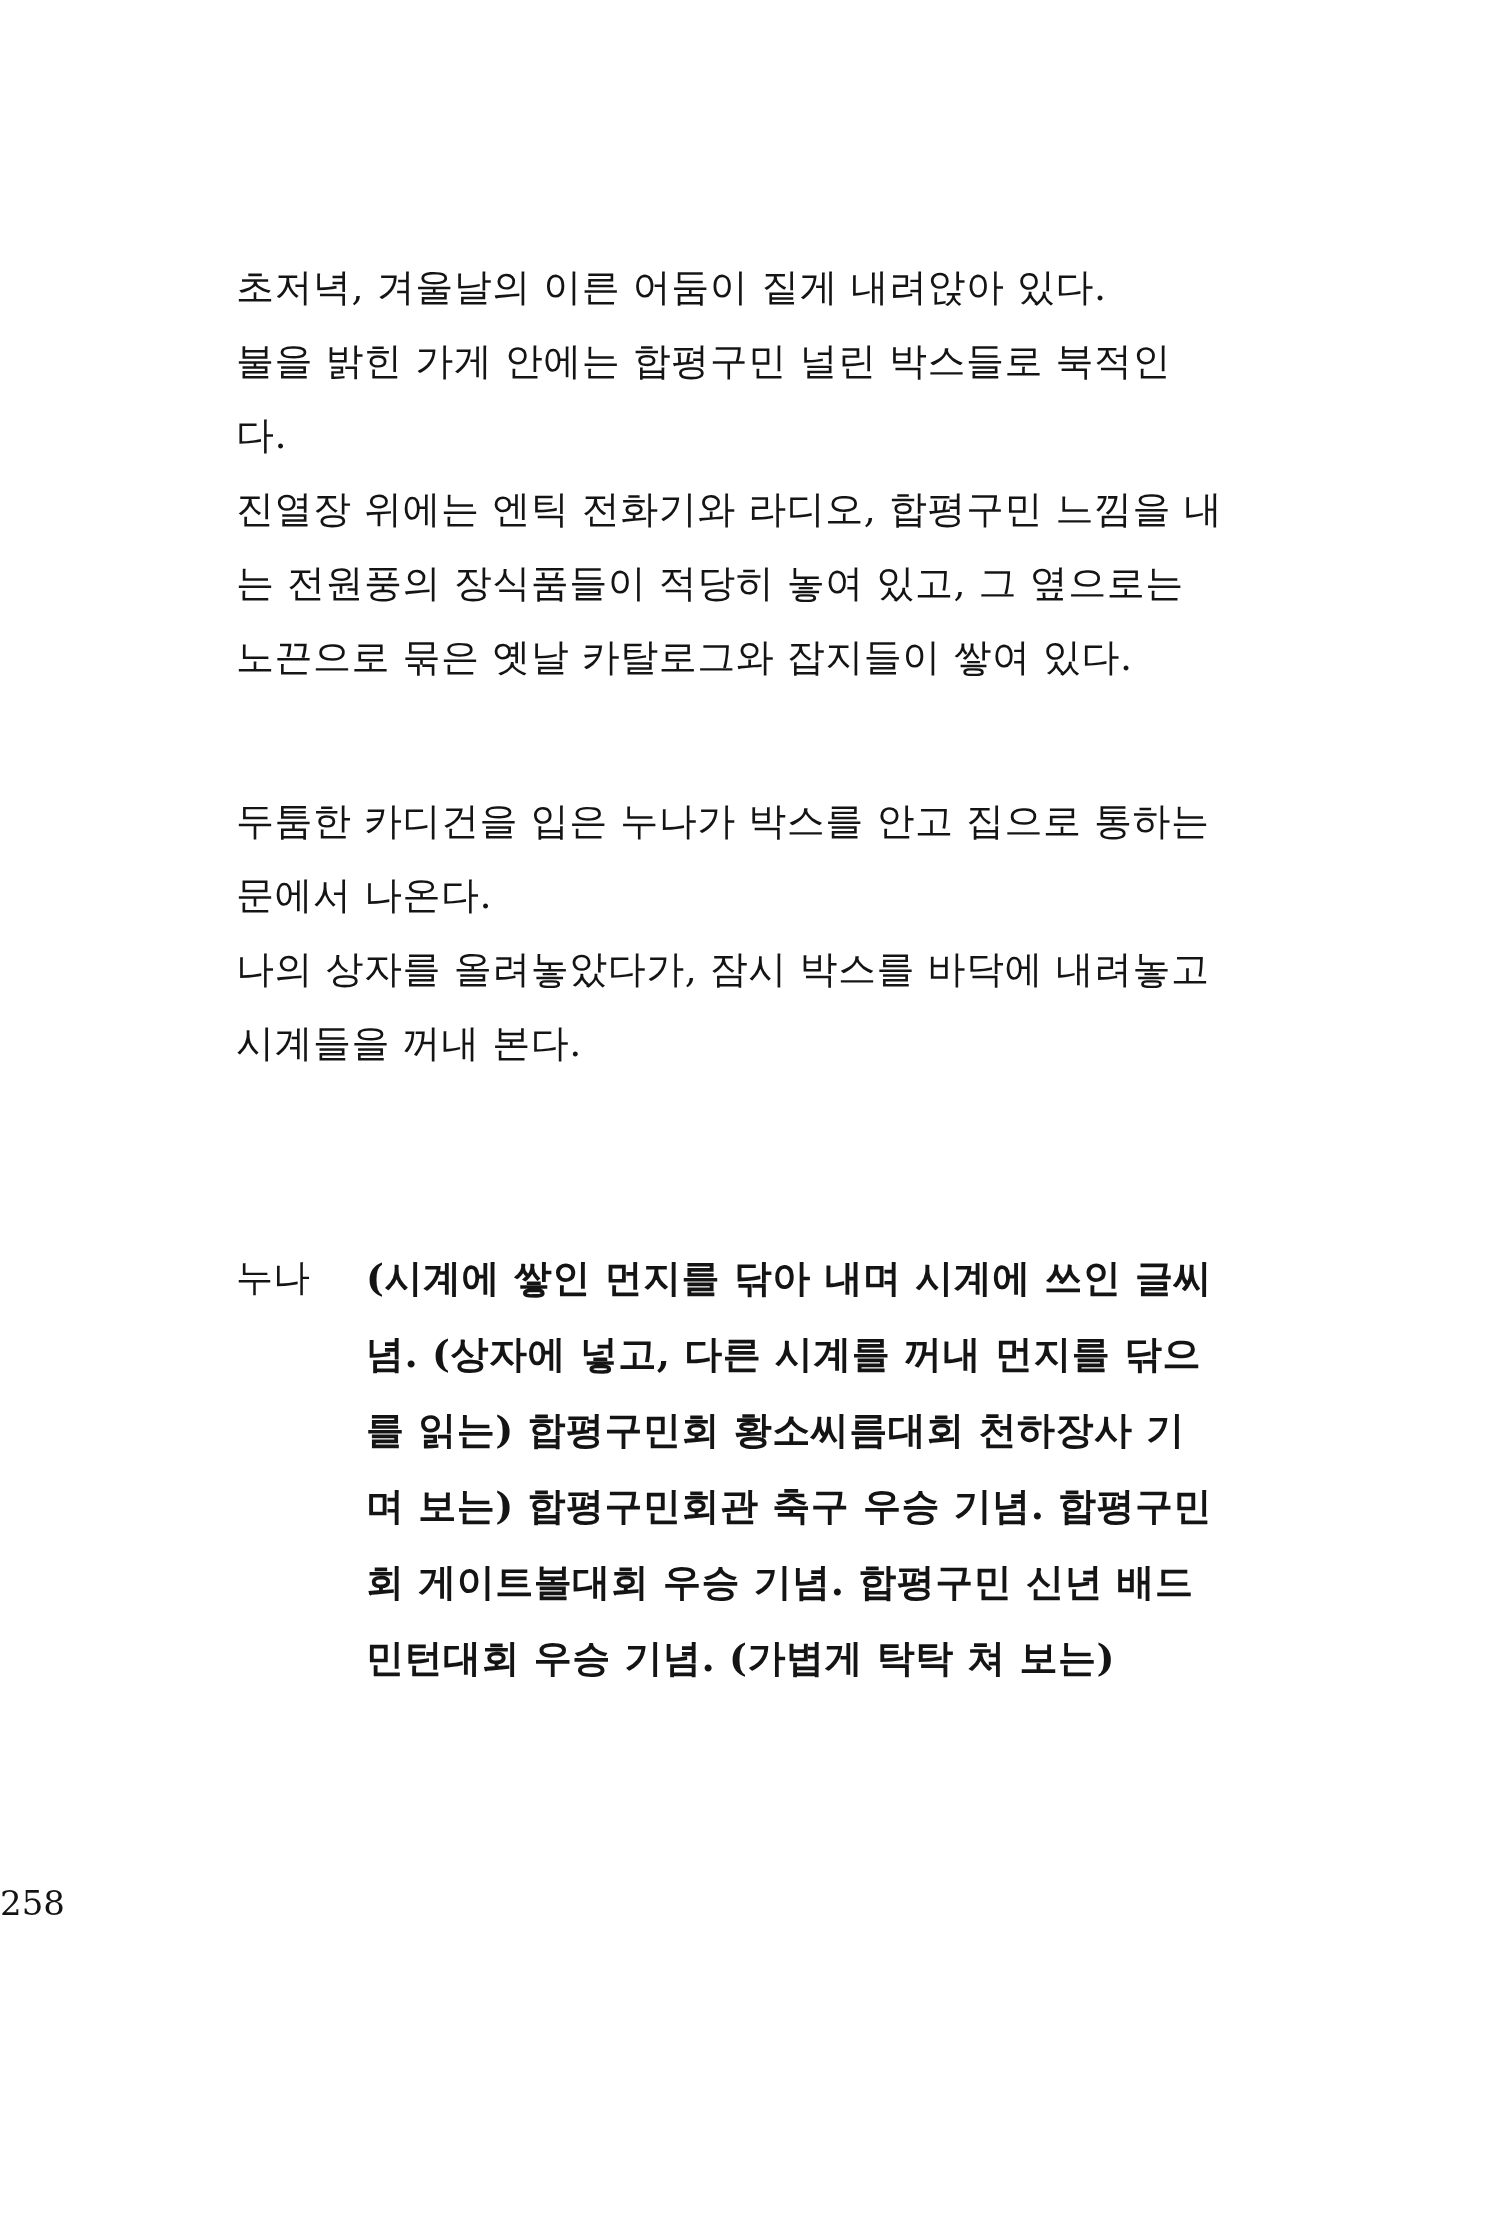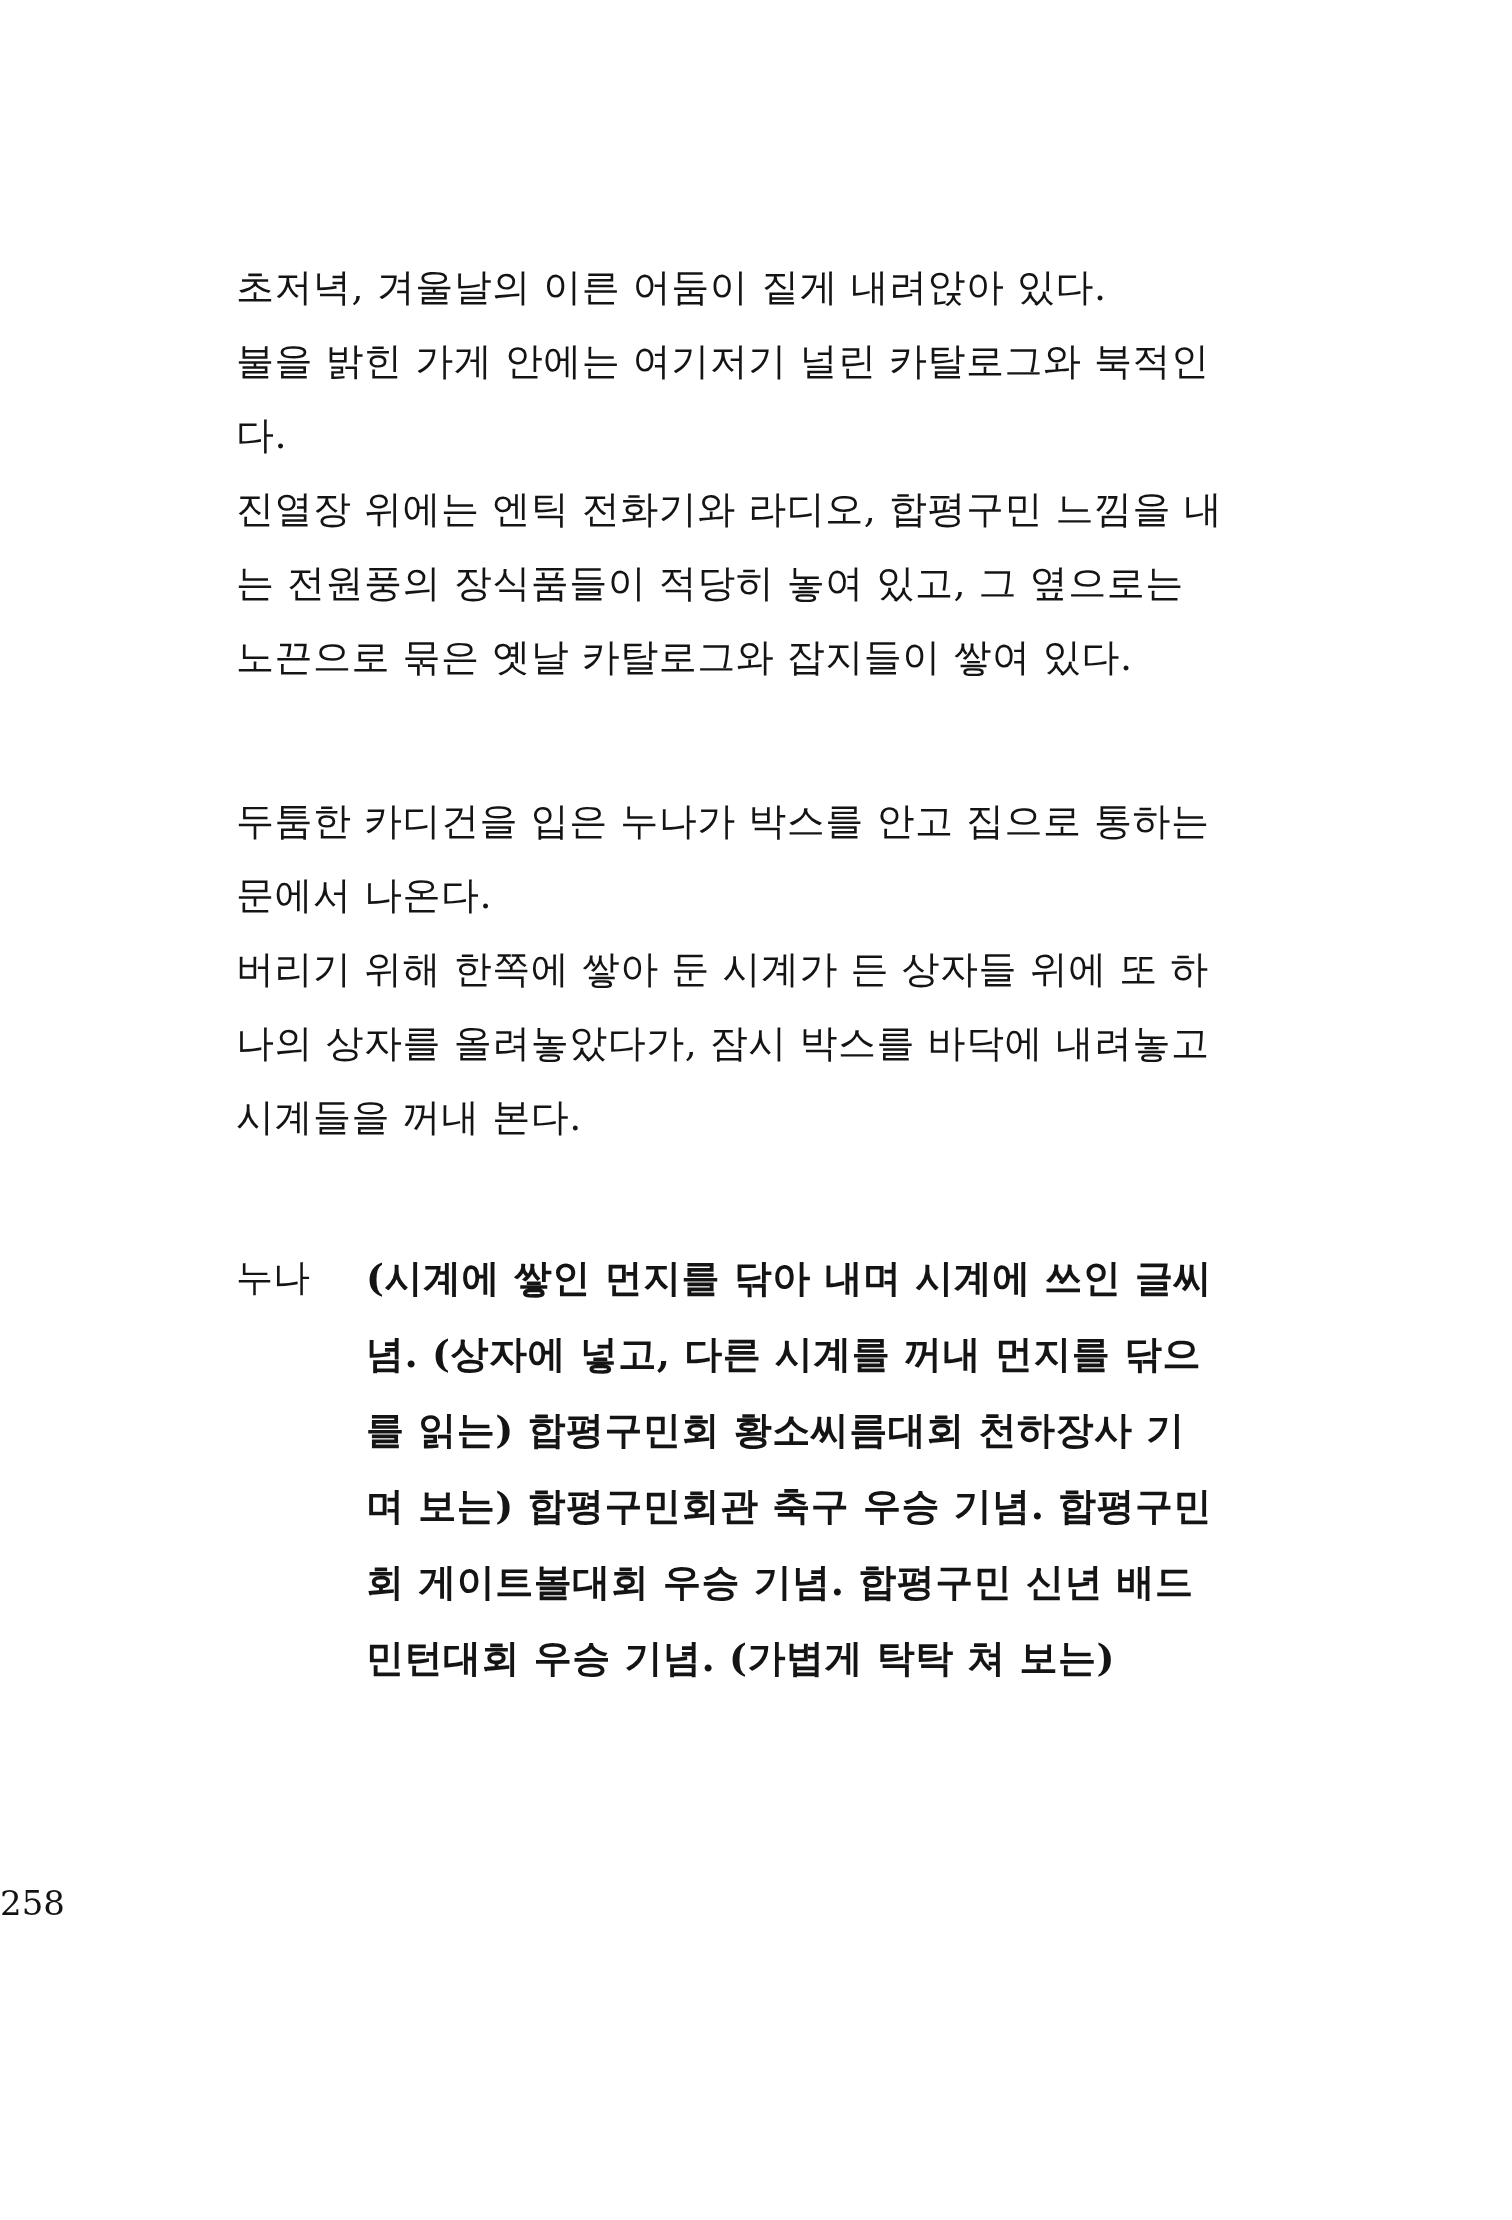--- a/index.html
+++ b/index.html
@@ -18,31 +18,30 @@
                  font-size:34px; line-height:50px; }
 </style>
 </head>
 <body>
 
 <div class="page">
 
   <div class="body-text">
     <div>
       <div class="line">초저녁, 겨울날의 이른 어둠이 짙게 내려앉아 있다.</div>
-      <div class="line">불을 밝힌 가게 안에는 여기저기 널린 카탈로그와 북적인</div>
+      <div class="line">불을 밝힌 가게 안에는 합평구민 널린 박스들로 북적인</div>
       <div class="line">다.</div>
       <div class="line">진열장 위에는 엔틱 전화기와 라디오, 합평구민 느낌을 내</div>
       <div class="line">는 전원풍의 장식품들이 적당히 놓여 있고, 그 옆으로는</div>
       <div class="line">노끈으로 묶은 옛날 카탈로그와 잡지들이 쌓여 있다.</div>
     </div>
     <div class="gap"></div>
     <div>
       <div class="line">두툼한 카디건을 입은 누나가 박스를 안고 집으로 통하는</div>
       <div class="line">문에서 나온다.</div>
-      <div class="line">버리기 위해 한쪽에 쌓아 둔 시계가 든 상자들 위에 또 하</div>
       <div class="line">나의 상자를 올려놓았다가, 잠시 박스를 바닥에 내려놓고</div>
       <div class="line">시계들을 꺼내 본다.</div>
     </div>
   </div>
 
   <div class="dialogue">
     <div class="speaker">누나</div>
     <div class="speech">
       <div class="line">(시계에 쌓인 먼지를 닦아 내며 시계에 쓰인 글씨</div>
       <div class="line">념. (상자에 넣고, 다른 시계를 꺼내 먼지를 닦으</div>

